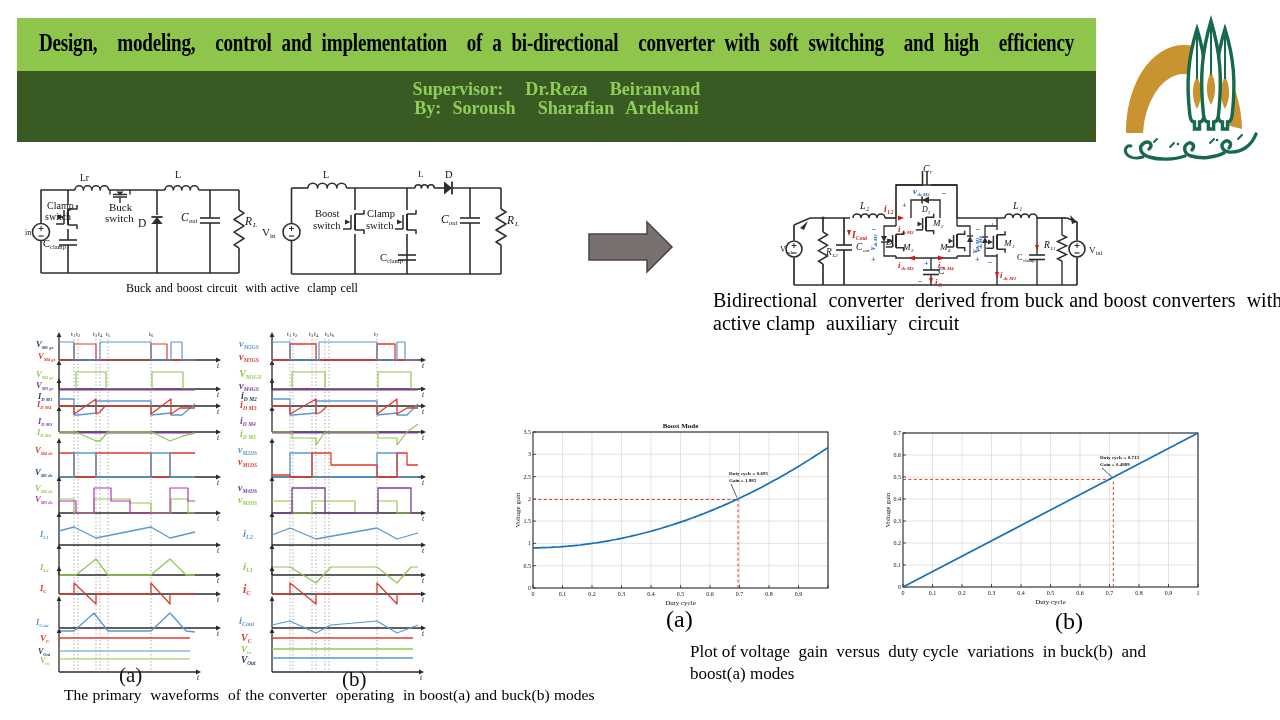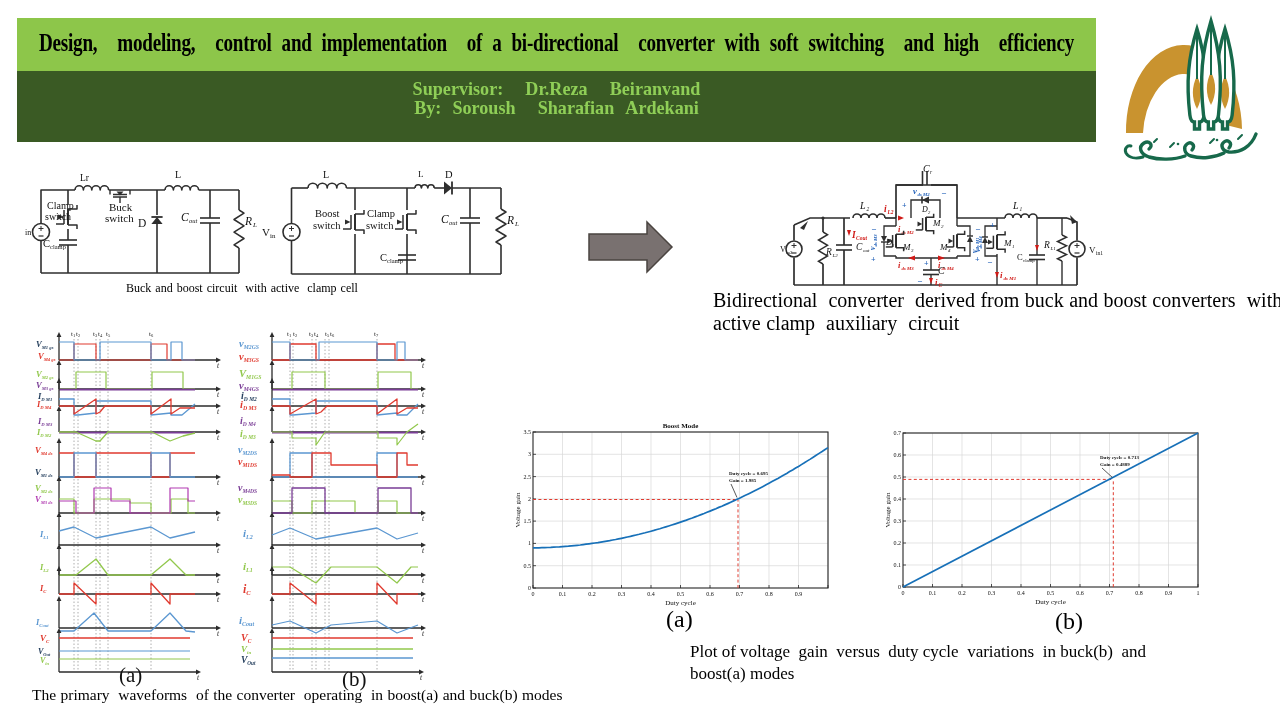--- a/index.html
+++ b/index.html
@@ -664,16 +664,16 @@
     <line x1="228.3" y1="171" x2="228.3" y2="63.4" stroke="#e03a2f" stroke-width="1" stroke-dasharray="3,2.4"></line>
     <path d="M 18.0,171.0 L 313.0,17.0" fill="none" stroke="#1770b8" stroke-width="1.7"></path>
     <text x="215" y="43" style="font-size:5px;font-weight:bold" fill="#111">Duty cycle = 0.713</text>
     <text x="215" y="49.5" style="font-size:5px;font-weight:bold" fill="#111">Gain = 0.4889</text>
     <line x1="217" y1="52" x2="227.3" y2="61.4" stroke="#111" stroke-width="0.7"></line>
     <text x="165.5" y="187.5" text-anchor="middle" style="font-size:7px" fill="#111">Duty cycle</text>
     <text x="5" y="94.0" text-anchor="middle" style="font-size:7px" fill="#111" transform="rotate(-90 5 94.0)">Voltage gain</text>
   </svg>
 <div class="abs cap" style="left:126px;top:281px;font-size:12px;word-spacing:1px;white-space:nowrap;">Buck&nbsp;and boost circuit&nbsp; with active&nbsp; clamp cell</div>
 <div class="abs cap" style="left:713px;top:289px;font-size:20px;word-spacing:0.5px;line-height:22.5px;white-space:nowrap;">Bidirectional&nbsp; converter&nbsp; derived&nbsp;from buck&nbsp;and boost&nbsp;converters&nbsp; with&nbsp;an<br>active&nbsp;clamp&nbsp; auxiliary&nbsp; circuit</div>
-<div class="abs cap" style="left:32px;top:686px;font-size:15.5px;word-spacing:0.5px;white-space:nowrap;">The&nbsp;primary&nbsp; waveforms&nbsp; of&nbsp;the&nbsp;converter&nbsp; operating&nbsp; in&nbsp;boost(a)&nbsp;and&nbsp;buck(b)&nbsp;modes</div>
+<div class="abs cap" style="left:64px;top:686px;font-size:15.5px;word-spacing:0.5px;white-space:nowrap;">The&nbsp;primary&nbsp; waveforms&nbsp; of&nbsp;the&nbsp;converter&nbsp; operating&nbsp; in&nbsp;boost(a)&nbsp;and&nbsp;buck(b)&nbsp;modes</div>
 <div class="abs cap" style="left:666px;top:606px;font-size:24px;">(a)</div>
 <div class="abs cap" style="left:1055px;top:608px;font-size:24px;">(b)</div>
 <div class="abs cap" style="left:690px;top:641px;font-size:17px;word-spacing:0px;line-height:21.5px;white-space:nowrap;">Plot&nbsp;of&nbsp;voltage&nbsp; gain&nbsp; versus&nbsp; duty&nbsp;cycle&nbsp; variations&nbsp; in&nbsp;buck(b)&nbsp; and<br>boost(a)&nbsp;modes</div>
 
 </body></html>

